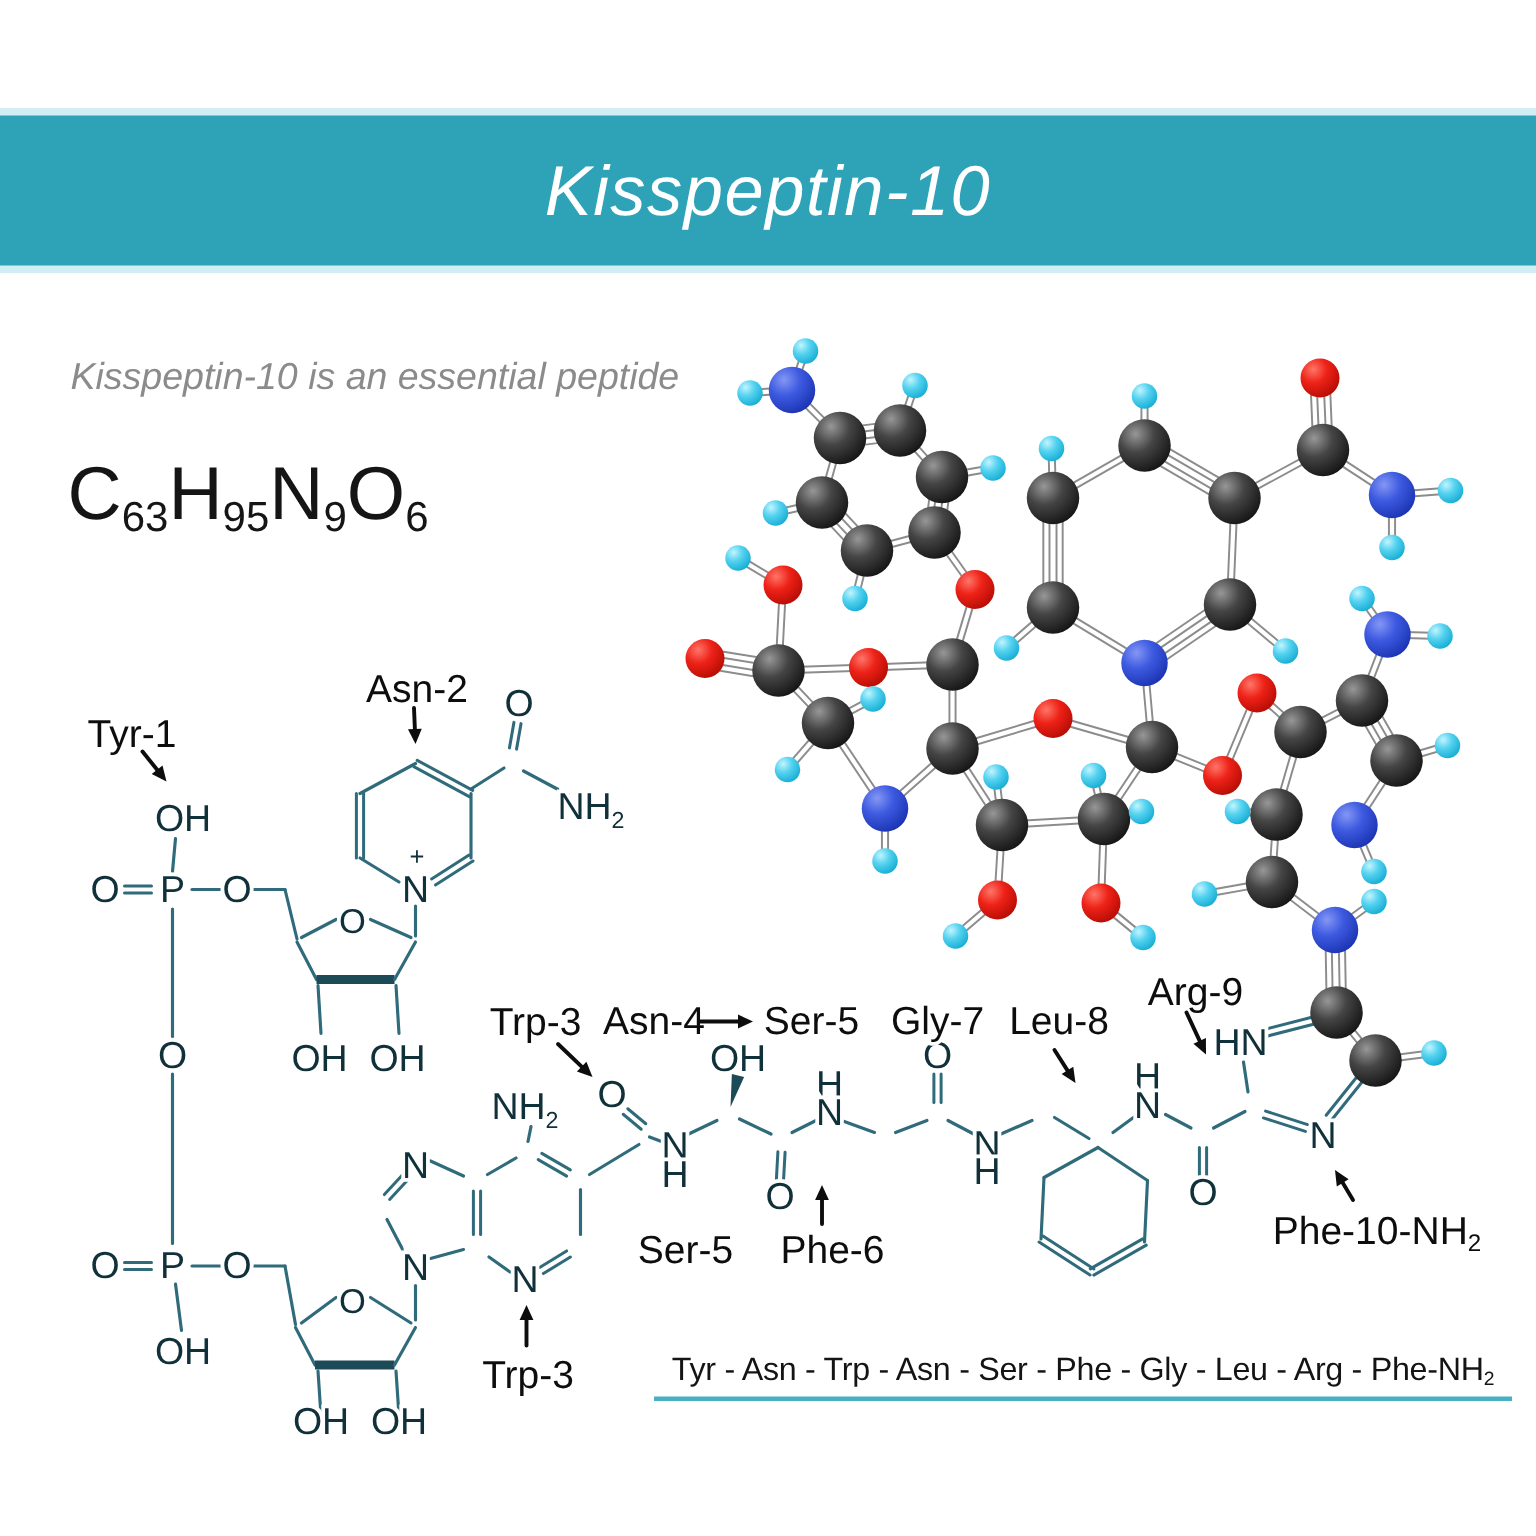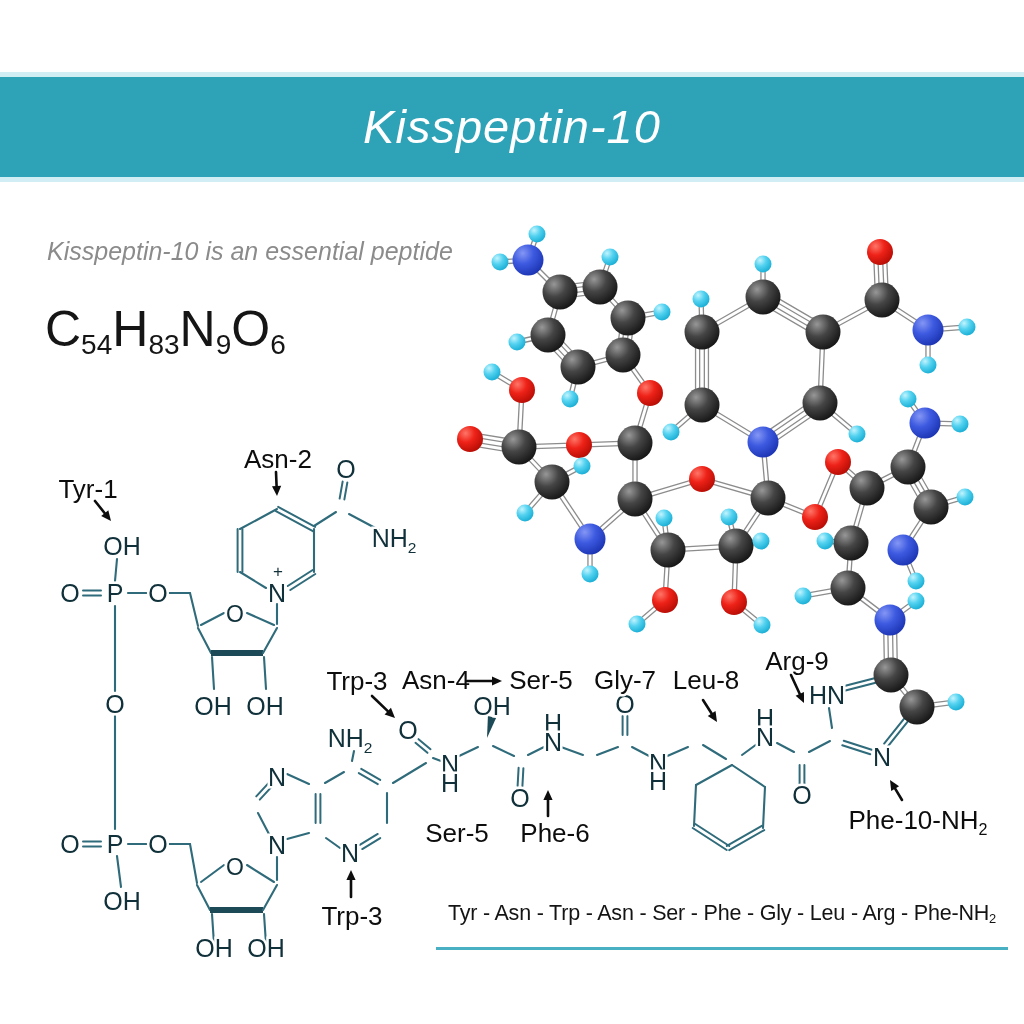--- a/index.html
+++ b/index.html
@@ -9,21 +9,21 @@
   #mol text{font-family:"Liberation Sans",sans-serif;}
   .banner{position:absolute;left:0;top:72px;width:100%;height:100px;
     border-top:5px solid var(--fringe);border-bottom:5px solid var(--fringe);}
   .banner-title{width:100%;text-align:center;color:#ffffff;font-size:47px;line-height:100px;
     letter-spacing:1px;font-weight:400;font-style:italic;}
   .intro{position:absolute;left:47px;top:226px;font-style:italic;color:#8b8b8b;
     font-size:25px;line-height:1.06;margin-top:12px;}
   .formula{position:absolute;left:45px;top:300px;color:#151515;font-size:50px;font-weight:400;}
   .formula .sub{font-size:28px;vertical-align:-0.28em;letter-spacing:0;}
   .seqblock{position:absolute;left:432px;top:901px;width:580px;text-align:center;color:#141414;}
-  .seq3{font-size:21.5px;letter-spacing:-0.2px;padding-bottom:21px;white-space:nowrap;}
+  .seq3{font-size:21.5px;letter-spacing:-0.2px;padding-bottom:5px;white-space:nowrap;}
   .sequnderline{height:0;border-top:3px solid var(--underline);margin:0 4px;}
   .seq1{font-size:33px;margin-top:8px;letter-spacing:0.5px;white-space:nowrap;}
   .ssub{font-size:0.6em;vertical-align:-0.25em;}
 </style>
 </head>
 <body>
 
 <div id="stage">
 
   <svg id="mol" viewBox="0 0 1024 1024">
@@ -469,20 +469,20 @@
   </svg>
 
   <div class="banner" style="background: rgb(46, 163, 184);">
     <div class="banner-title">Kisspeptin-10</div>
   </div>
 
   <div class="intro">
     <div>Kisspeptin-10 is an essential peptide</div>
   </div>
 
-  <div class="formula"><span>C</span><span class="sub">54</span><span>H</span><span class="sub">83</span><span>N</span><span class="sub">9</span><span>O</span><span class="sub">6</span></div>
+  <div class="formula"><span>C</span><span class="sub">63</span><span>H</span><span class="sub">95</span><span>N</span><span class="sub">9</span><span>O</span><span class="sub">6</span></div>
 
   <div class="seqblock">
     <div class="seq3"><span>Tyr - Asn - Trp - Asn - Ser - Phe - Gly - Leu - Arg - Phe-NH</span><span class="ssub">2</span></div>
     <div class="sequnderline"></div>
   </div>
 
 </div>
 
 </body></html>

